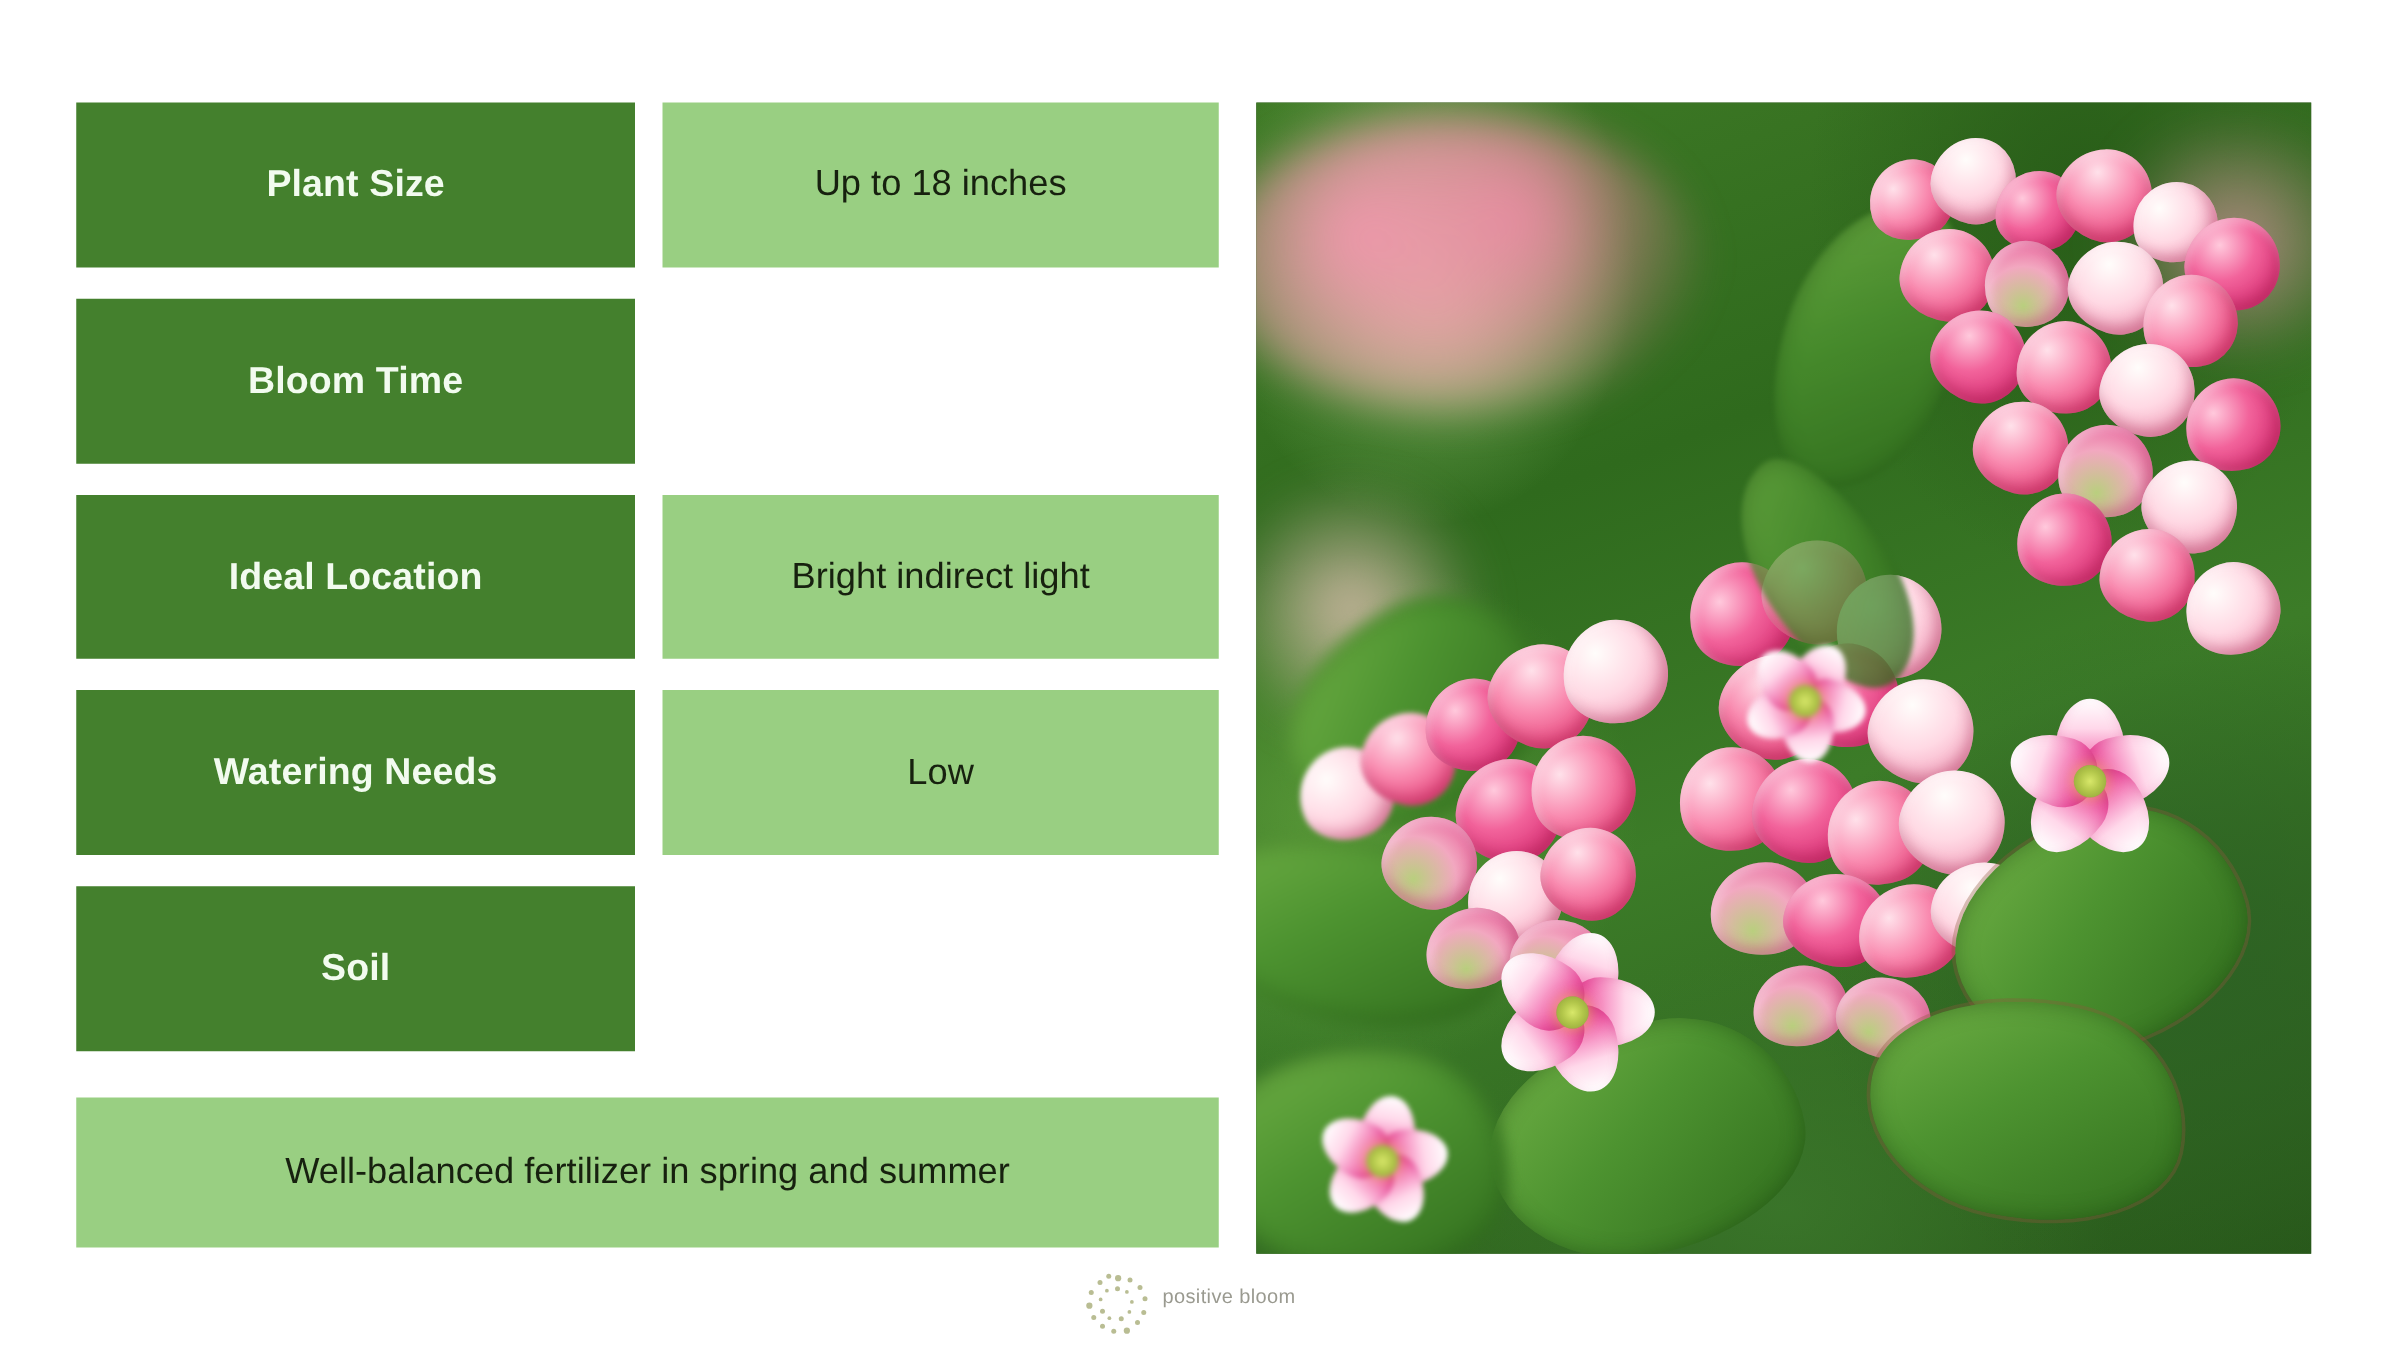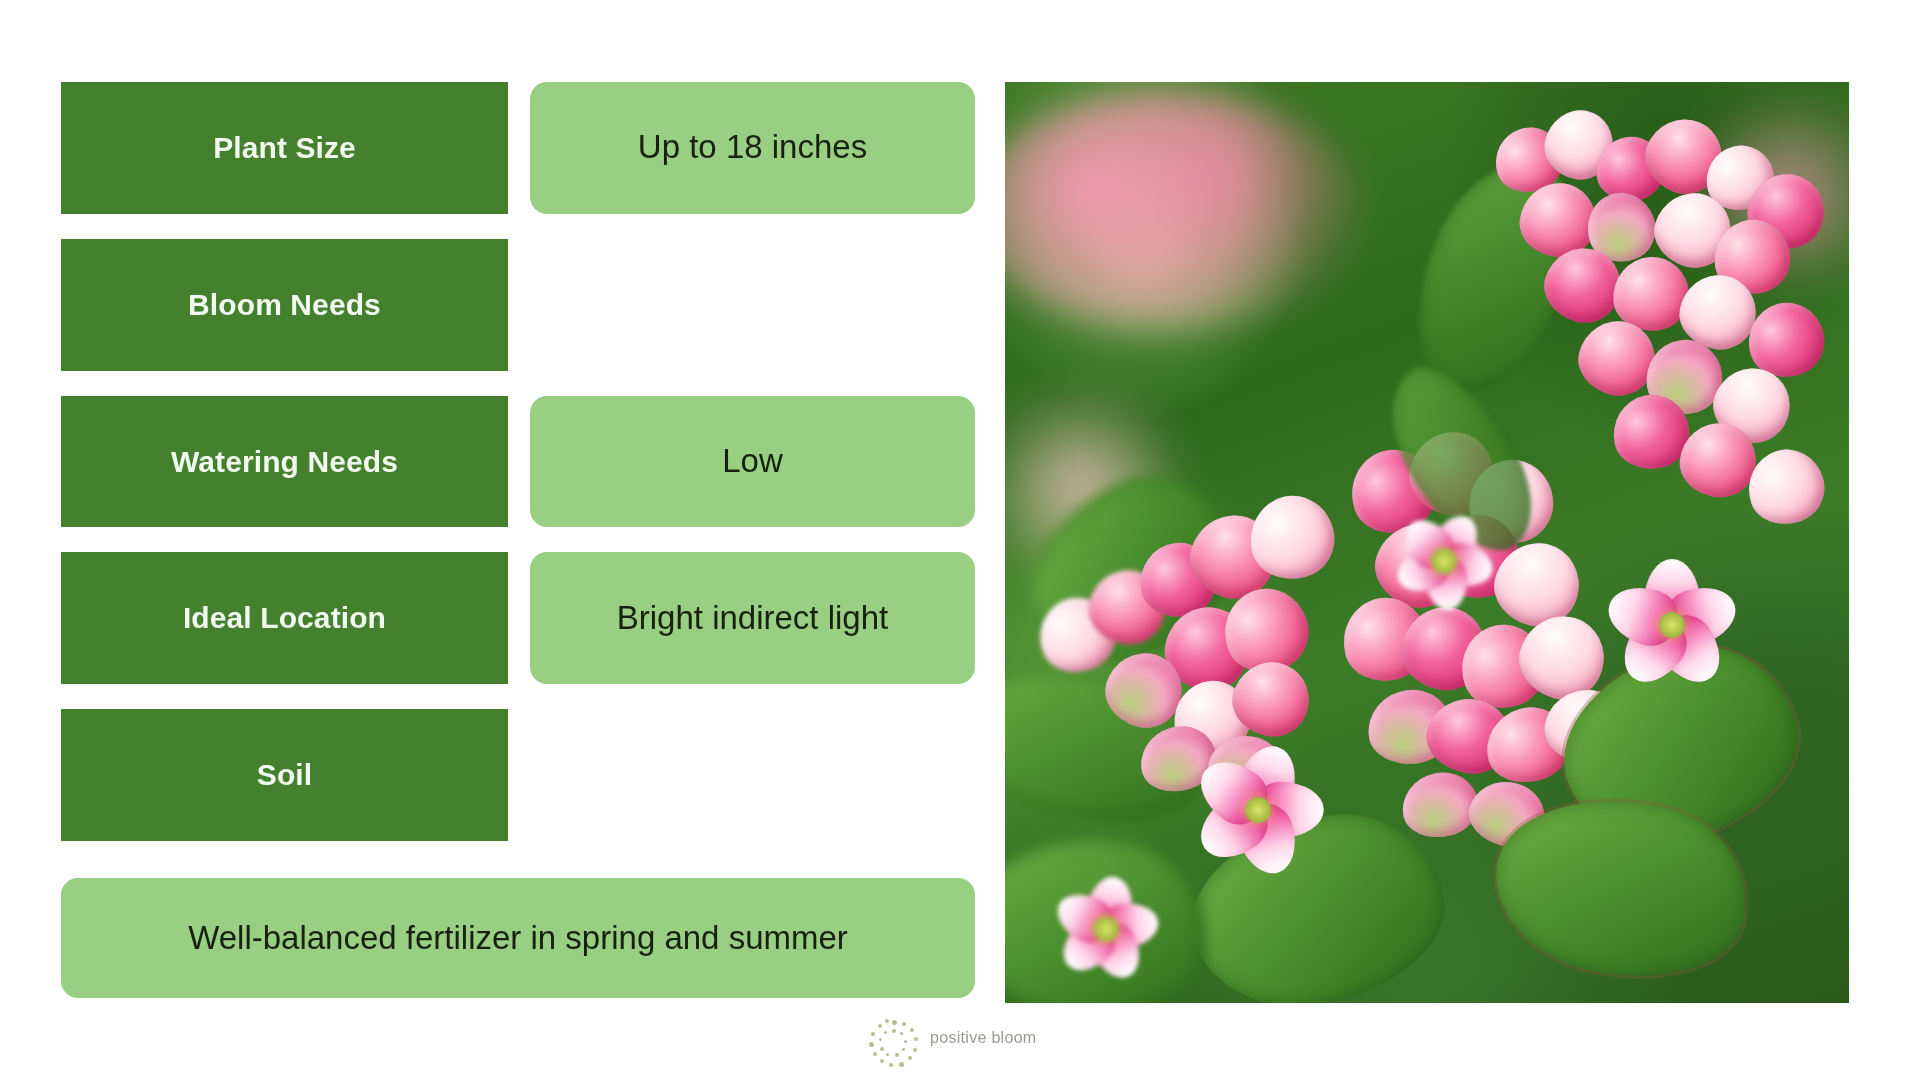--- a/index.html
+++ b/index.html
@@ -59,24 +59,23 @@
     font-size: 30px;
     letter-spacing: .1px;
     padding: 4px 10px;
   }
 
   .cell-value {
     flex: 1 1 auto;
     background: #99cf82;
     color: #17210f;
     font-weight: normal;
-    font-size: 33px;
+    font-size: 29px;
     line-height: 1.42;
     padding: 4px 16px;
-    border-radius: 17px;
   }
 
   .cell-value.tight {
     line-height: 1.08;
     margin-top: 12px;
   }
 
   
   .photo {
     position: absolute;
@@ -223,31 +222,31 @@
 <div id="infographic">
 
   <div class="table-wrap">
 
     <div class="row">
       <div class="cell cell-label">Plant Size</div>
       <div class="cell cell-value">Up to 18 inches</div>
     </div>
 
     <div class="row">
-      <div class="cell cell-label">Bloom Needs</div>
+      <div class="cell cell-label">Bloom Time</div>
+    </div>
+
+    <div class="row">
+      <div class="cell cell-label">Ideal Location</div>
+      <div class="cell cell-value">Bright indirect light</div>
     </div>
 
     <div class="row">
       <div class="cell cell-label">Watering Needs</div>
       <div class="cell cell-value">Low</div>
-    </div>
-
-    <div class="row">
-      <div class="cell cell-label">Ideal Location</div>
-      <div class="cell cell-value">Bright indirect light</div>
     </div>
 
     <div class="row">
       <div class="cell cell-label">Soil</div>
     </div>
 
     <div class="row">
       <div class="cell cell-value tight">Well-balanced fertilizer in spring and summer</div>
     </div>
 

